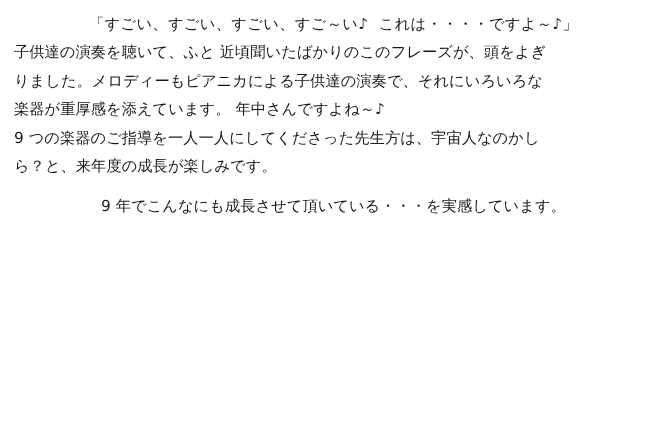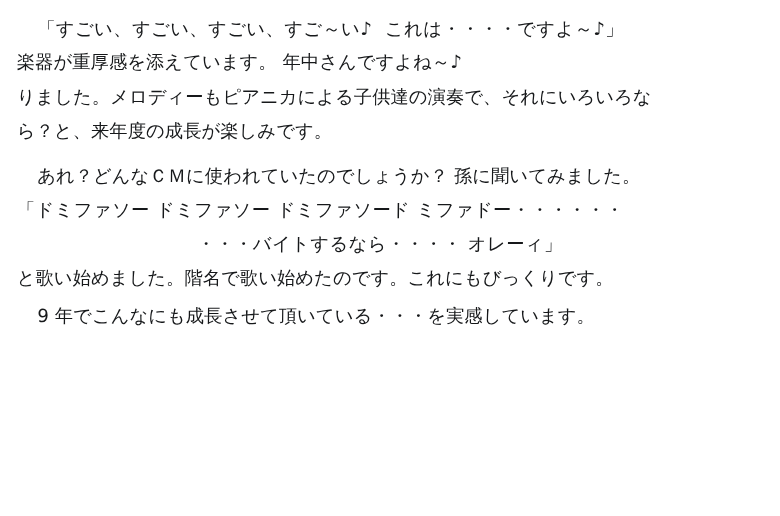--- a/index.html
+++ b/index.html
@@ -32,20 +32,21 @@
     margin: 0 0 0 0;
   }
   .line {
     white-space: pre;
     display: block;
     height: 28.4px;
     overflow: hidden;
   }
   .indent-1 {
     padding-left: 17px;
+    text-align: center;
   }
   .indent-big {
     padding-left: 150px;
   }
   .gap-small {
     height: 6px;
   }
   .gap-tiny {
     height: 3px;
   }
@@ -58,38 +59,34 @@
   .ln-b { letter-spacing: 0.1px; }
 </style>
 </head>
 <body>
 
 <div id="page">
   <div class="doc-body">
 
     <div class="para">
       <span class="line indent-1 ln-a">「すごい、すごい、すごい、すご～い♪  これは・・・・ですよ～♪」</span>
+      <span class="line ln-b">子供達の演奏を聴いて、ふと 近頃聞いたばかりのこのフレーズが、頭をよぎ</span>
+      <span class="line ln-b">りました。メロディーもピアニカによる子供達の演奏で、それにいろいろな</span>
       <span class="line ln-b">楽器が重厚感を添えています。 年中さんですよね～♪</span>
-      <span class="line ln-b">りました。メロディーもピアニカによる子供達の演奏で、それにいろいろな</span>
+      <span class="line ln-b">9 つの楽器のご指導を一人一人にしてくださった先生方は、宇宙人なのかし</span>
       <span class="line ln-b">ら？と、来年度の成長が楽しみです。</span>
     </div>
 
     <div class="gap-small"></div>
 
     <div class="para">
     </div>
 
     <div class="gap-tiny"></div>
 
-    <div class="para">
-      <span class="line indent-1 ln-b">あれ？どんなＣＭに使われていたのでしょうか？ 孫に聞いてみました。</span>
-      <span class="line ln-a">「ドミファソー ドミファソー ドミファソード ミファドー・・・・・・</span>
-      <span class="line indent-big ln-a">・・・バイトするなら・・・・ オレーィ」</span>
-      <span class="line ln-b">と歌い始めました。階名で歌い始めたのです。これにもびっくりです。</span>
-    </div>
 
     <div class="gap-tiny"></div>
 
     <div class="para">
       <span class="line indent-1 ln-b">9 年でこんなにも成長させて頂いている・・・を実感しています。</span>
     </div>
 
   </div>
 </div>
 

